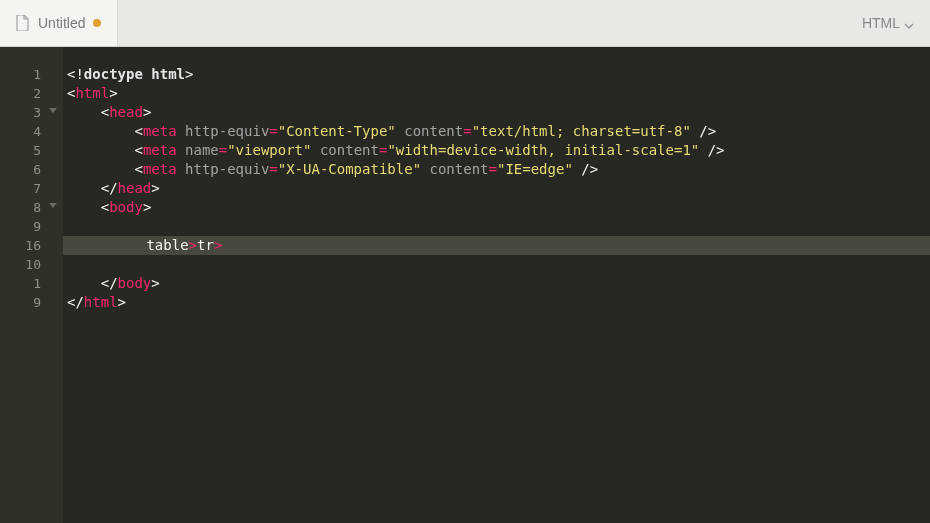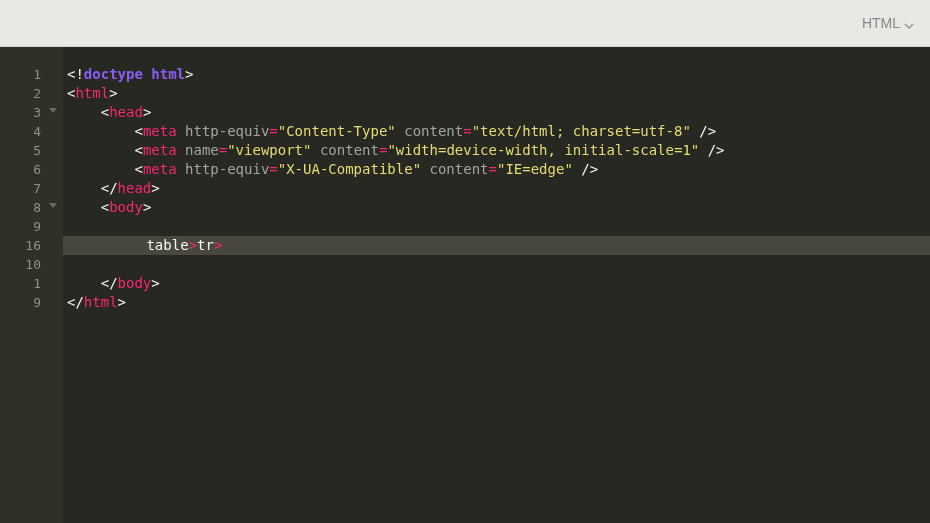--- a/index.html
+++ b/index.html
@@ -97,27 +97,37 @@
       padding-left: 4px;
     }
     .active-line {
       background: #49483e;
       padding-left: 16px;
     }
     .tag { color: #f92672; }
     .angle { color: #f8f8f2; }
     .attr { color: #a3a3a3; }
     .str { color: #e6db74; }
-    .doctype { color: #8b5cf6; font-weight: bold; }
+    .doctype { color: #e5e5e5; font-weight: bold; }
     .op { color: #f92672; }
   </style>
 </head>
 <body>
 
 <div class="tab-bar">
+  <div class="tab">
+    <span class="file-icon">
+      <svg viewBox="0 0 14 16" width="14" height="16">
+          <path d="M2 0h6l4 4v11a1 1 0 0 1-1 1H2a1 1 0 0 1-1-1V1a1 1 0 0 1 1-1z" fill="none" stroke="#a0a0a0" stroke-width="1.2"></path>
+          <path d="M8 0v4h4" fill="none" stroke="#a0a0a0" stroke-width="1.2"></path>
+        </svg>
+    </span>
+    <span>Untitled</span>
+    <span class="dirty-dot"></span>
+  </div>
   <div class="spacer"></div>
   <div class="lang-select">
     <span>HTML</span>
     <span class="chev">
       <svg viewBox="0 0 10 10" width="10" height="10">
           <path d="M1 3l4 4 4-4" fill="none" stroke="#999" stroke-width="1.5"></path>
         </svg>
     </span>
   </div>
 </div>

